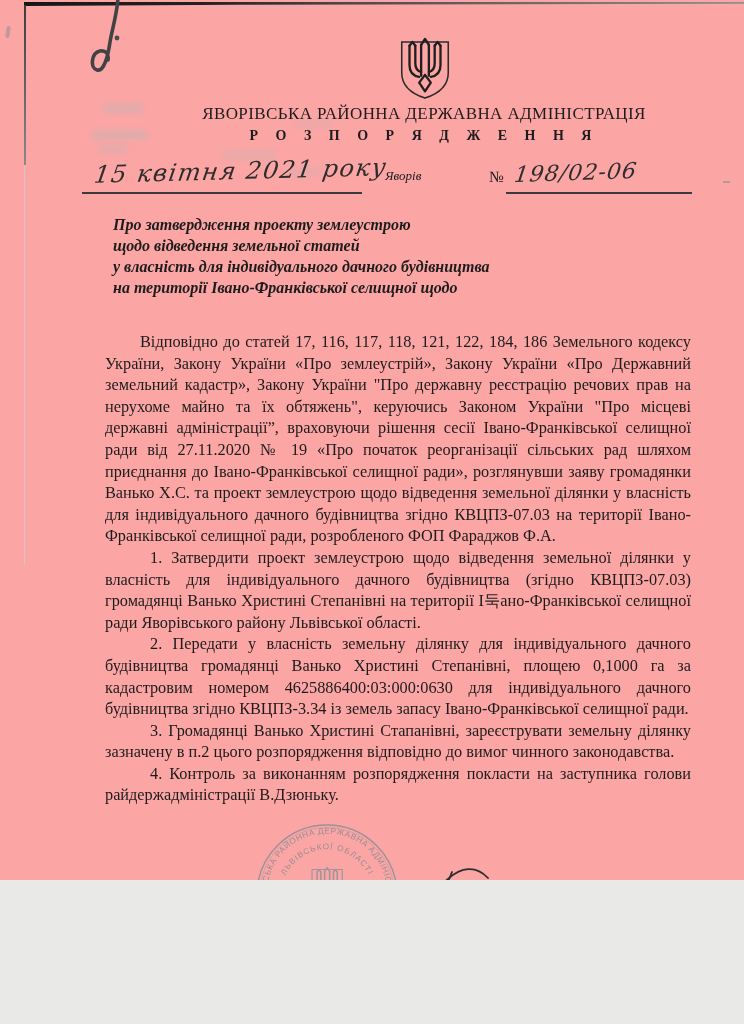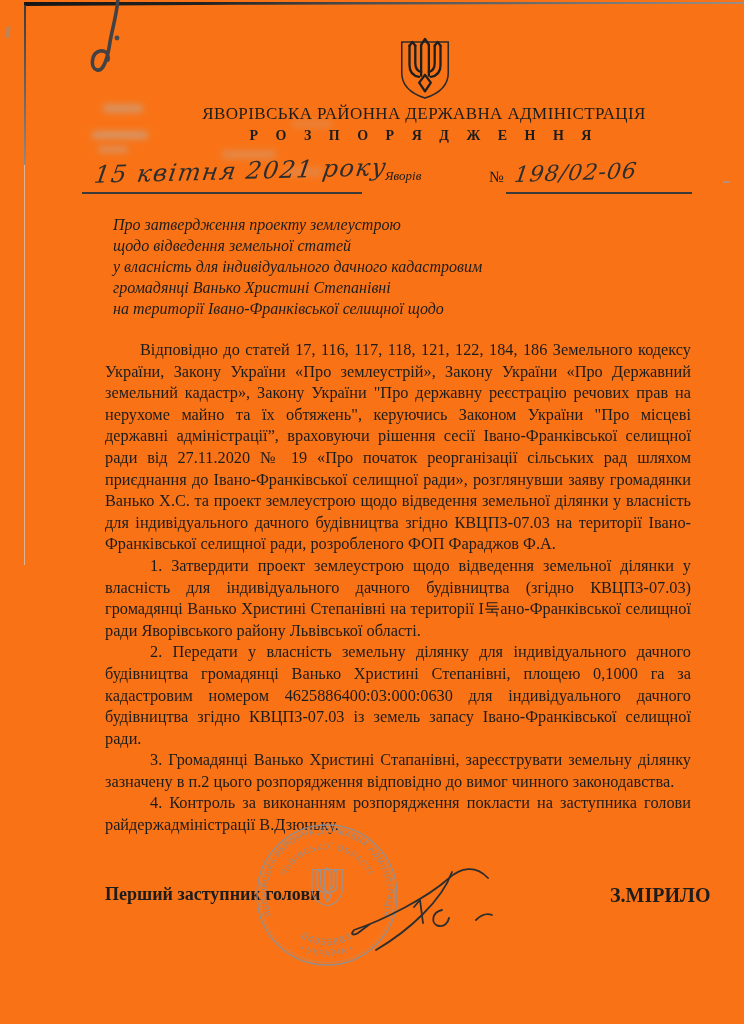--- a/index.html
+++ b/index.html
@@ -1,18 +1,18 @@
 <!DOCTYPE html>
 <html><head>
 <meta charset="utf-8">
 <style>
   html,body{margin:0;padding:0;background:#e9e9e7;}
   .page{
-    position:relative;width:744px;height:1024px;margin:0 auto;
-    background:#f97316;overflow:hidden;
+    position:relative;width:744px;height:880px;margin:0 auto;
+    background:#fca5a5;overflow:hidden;
     font-family:"Liberation Serif","DejaVu Serif",serif;
     color:#1c1c1c;
   }
   
   .scan-top{position:absolute;left:24px;top:2px;right:0;height:4px;
     background:linear-gradient(to right,#161616 0%,#222 25%,#4a4a4a 45%,#6b6b6b 70%,#909090 100%);
     clip-path:polygon(0 0,100% 0,100% 45%,30% 70%,0 100%);}
   .scan-left{position:absolute;left:24px;top:5px;width:2px;height:160px;
     background:linear-gradient(#3c3c3c,#8a8a8a);}
   .scan-left2{position:absolute;left:24px;top:165px;width:1px;height:400px;
@@ -31,24 +31,24 @@
   .date-hand{position:absolute;left:95px;top:157px;font-size:24px;letter-spacing:1.5px;
     transform:skewX(-10deg) rotate(-1.5deg);white-space:nowrap;}
   .date-line{position:absolute;left:82px;top:192px;width:280px;height:1.5px;background:#3a3a3a;}
   .place{position:absolute;left:385px;top:168px;font-size:13px;font-style:italic;}
   .num-sign{position:absolute;left:489px;top:168px;font-size:15.5px;}
   .num-line{position:absolute;left:506px;top:192px;width:186px;height:1.5px;background:#3a3a3a;}
   .num-hand{position:absolute;left:515px;top:160px;font-size:22px;letter-spacing:1px;
     transform:skewX(-10deg) rotate(-2deg);white-space:nowrap;}
   
   .subject{position:absolute;left:113px;top:214px;width:500px;
-    font-weight:normal;font-style:italic;font-size:16px;line-height:21px;}
+    font-weight:bold;font-style:italic;font-size:16px;line-height:21px;}
   
   .body-text{position:absolute;left:105px;top:331px;width:586px;
-    font-size:16.3px;line-height:21.6px;text-align:justify;margin-top:8px;}
+    font-size:16.3px;line-height:21.6px;text-align:justify;}
   .body-text p{margin:0;text-indent:35px;}
   .body-text p.item{text-indent:45px;}
   .resolve{font-weight:bold;text-indent:45px;}
   
   .sig-position{position:absolute;left:105px;top:884px;font-size:18px;font-weight:bold;z-index:1;}
   .sig-name{position:absolute;left:610px;top:884px;font-size:20px;font-weight:bold;z-index:1;}
   
   .stamp{position:absolute;left:247px;top:815px;width:160px;height:160px;z-index:2;opacity:.9;}
   .stamp text{font-family:"Liberation Sans","DejaVu Sans",sans-serif;fill:#8c8c91;}
   .signature{position:absolute;left:340px;top:850px;width:175px;height:112px;z-index:3;}
@@ -106,29 +106,28 @@
   <div class="hand date-hand">15 квітня 2021 року</div>
   <div class="date-line"></div>
   <div class="place">Яворів</div>
   <div class="num-sign">№</div>
   <div class="num-line"></div>
   <div class="hand num-hand">198/02-06</div>
 
   <div class="subject">
     <div>Про затвердження  проекту  землеустрою</div>
     <div>щодо відведення земельної статей</div>
-    <div>у власність для індивідуального дачного кадастровим</div>
-    <div>громадянці Ванько Христині  Степанівні</div>
+    <div>у власність для індивідуального дачного будівництва</div>
     <div>на території  Івано-Франківської селищної щодо</div>
   </div>
 
   <div class="body-text">
     <p>Відповідно до статей 17, 116, 117, 118, 121, 122, 184, 186  Земельного кодексу  України, Закону України «Про землеустрій», Закону України «Про Державний земельний кадастр», Закону України "Про державну реєстрацію речових прав на нерухоме майно та їх обтяжень", керуючись Законом України "Про місцеві державні адміністрації”, враховуючи рішення сесії Івано-Франківської селищної ради від 27.11.2020 № 19 «Про початок реорганізації сільських рад шляхом приєднання до Івано-Франківської селищної ради», розглянувши заяву громадянки Ванько Х.С. та проект землеустрою щодо відведення земельної ділянки у власність для індивідуального дачного будівництва згідно КВЦПЗ-07.03 на території Івано-Франківської селищної ради, розробленого ФОП Фараджов Ф.А.</p>
     <p class="item">1. Затвердити проект землеустрою щодо відведення земельної ділянки у власність для індивідуального дачного будівництва (згідно КВЦПЗ-07.03) громадянці Ванько Христині Степанівні на території І둑ано-Франківської селищної ради Яворівського району Львівської області.</p>
-    <p class="item">2. Передати у власність земельну ділянку для індивідуального дачного будівництва громадянці Ванько Христині Степанівні, площею 0,1000 га за кадастровим номером 4625886400:03:000:0630 для індивідуального дачного будівництва згідно КВЦПЗ-07.03 із земель запасу Івано-Франківської селищної ради.</p>
+    <p class="item">2. Передати у власність земельну ділянку для індивідуального дачного будівництва громадянці Ванько Христині Степанівні, площею 0,1000 га за кадастровим номером 4625886400:03:000:0630 для індивідуального дачного будівництва згідно КВЦПЗ-3.34 із земель запасу Івано-Франківської селищної ради.</p>
     <p class="item">3. Громадянці Ванько Христині Стапанівні, зареєструвати земельну ділянку зазначену в п.2 цього розпорядження відповідно до вимог чинного законодавства.</p>
     <p class="item">4. Контроль за виконанням розпорядження покласти на заступника голови райдержадміністрації В.Дзюньку.</p>
   </div>
 
   <div class="sig-position">Перший заступник голови</div>
   <div class="sig-name">З.МІРИЛО</div>
 
   <svg class="stamp" viewBox="0 0 160 160">
     <defs>
       <path id="arcOuterTop" d="M 24,100 A 60,60 0 1 1 136,100"></path>

